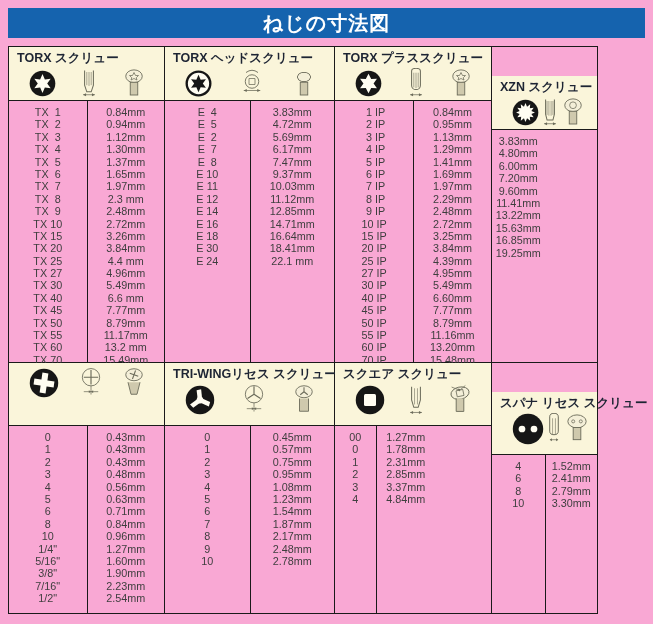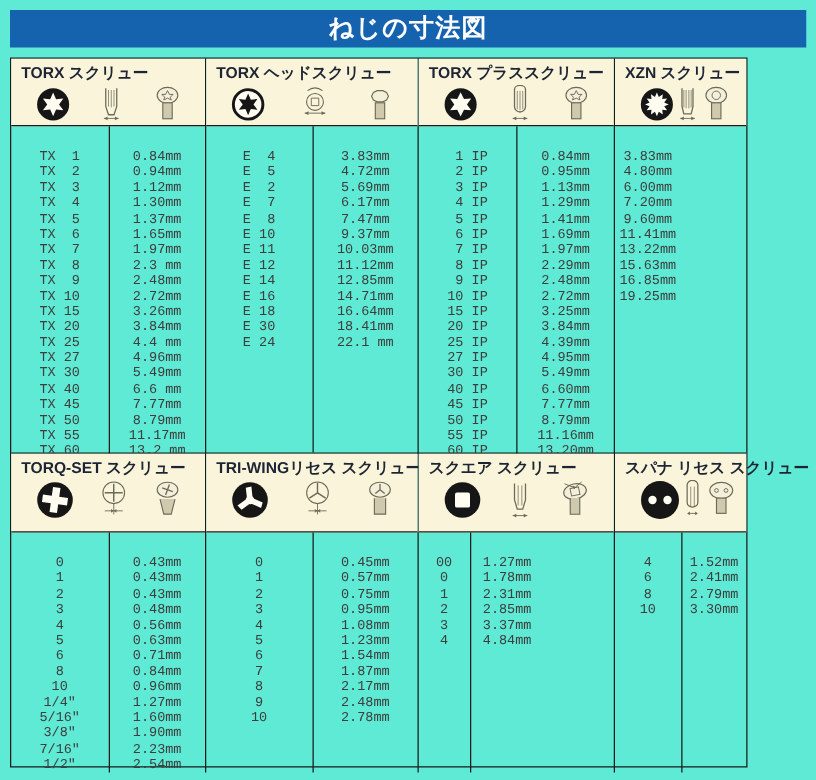--- a/index.html
+++ b/index.html
@@ -1,35 +1,35 @@
 <!DOCTYPE html>
 <html lang="ja"><head>
 <meta charset="utf-8">
 <style>
   html,body{margin:0;padding:0;background:#fff;}
   body{width:653px;height:624px;overflow:hidden;font-family:"Liberation Sans",sans-serif;}
-  .page{position:relative;width:653px;height:624px;background:#5eead4;}
+  .page{position:relative;width:653px;height:624px;background:#f9a8d4;}
   .banner{position:absolute;left:8px;top:8px;width:637px;height:30px;background:#1563ae;
           color:#fff;font-size:20px;font-weight:bold;text-align:center;line-height:30px;letter-spacing:1px;}
   .sheet{position:absolute;left:8px;top:46px;width:590px;height:568px;border:1px solid #1a1a1a;
          display:grid;grid-template-columns:156px 170px 157px 1fr;grid-template-rows:316px 1fr;box-sizing:border-box;}
   .cell{box-sizing:border-box;border-right:1px solid #1a1a1a;display:flex;flex-direction:column;min-width:0;}
-  .cell:nth-child(4n){border-right:none;}
+  .cell:nth-child(4n){border-right:none;margin-top:29px;}
   .cell.row1{border-bottom:1px solid #1a1a1a;}
   .cell header{background:#faf5da;border-bottom:1px solid #1a1a1a;box-sizing:border-box;
                padding:3px 6px 0 8px;flex:0 0 auto;}
   .row1 header{height:54px;}
   .row2 header{height:63px;}
   .sec-title{font-size:12.5px;font-weight:600;color:#1d2433;white-space:nowrap;}
   .icons{display:flex;align-items:center;justify-content:space-between;padding:1px 12px 0 12px;}
   .icons .ic{display:inline-flex;align-items:center;justify-content:center;}
   .rows{flex:1 1 auto;display:grid;padding-top:5px;min-height:0;}
   .rows.cols2{grid-template-columns:1fr 1fr;}
   .rows.cols3{grid-template-columns:0.78fr 1.14fr 1.08fr;}
-  .subcol{box-sizing:border-box;margin-top:-5px;padding-top:19px;font-family:Liberation Mono, monospace;}
+  .subcol{box-sizing:border-box;margin-top:-5px;padding-top:5px;}
   .subcol + .subcol{border-left:1px solid #1a1a1a;}
   .c{height:12.4px;line-height:12.4px;font-size:10.8px;color:#3e3e3e;text-align:center;white-space:pre;}
   svg{display:block;}
 </style>
 </head>
 <body>
 
 <div class="page">
   <div class="banner">ねじの寸法図</div>
 
@@ -292,21 +292,20 @@
             <div class="c">13.22mm</div>
             <div class="c">15.63mm</div>
             <div class="c">16.85mm</div>
             <div class="c">19.25mm</div>
           </div>
         </div>
     </section>
 
     <section class="cell row2">
       <header>
-        <div class="sec-title">TORQ-SET スクリュー</div>
         <div class="icons">
           <span class="ic">
             <svg width="30" height="30" viewBox="0 0 40 40">
                 <circle cx="20" cy="20" r="19" fill="#161616"></circle>
                 <g fill="#fffdf2" transform="rotate(8 20 20)">
                   <rect x="16" y="6.5" width="8" height="27"></rect>
                   <rect x="6.5" y="16" width="27" height="8"></rect>
                 </g>
               </svg>
           </span>

